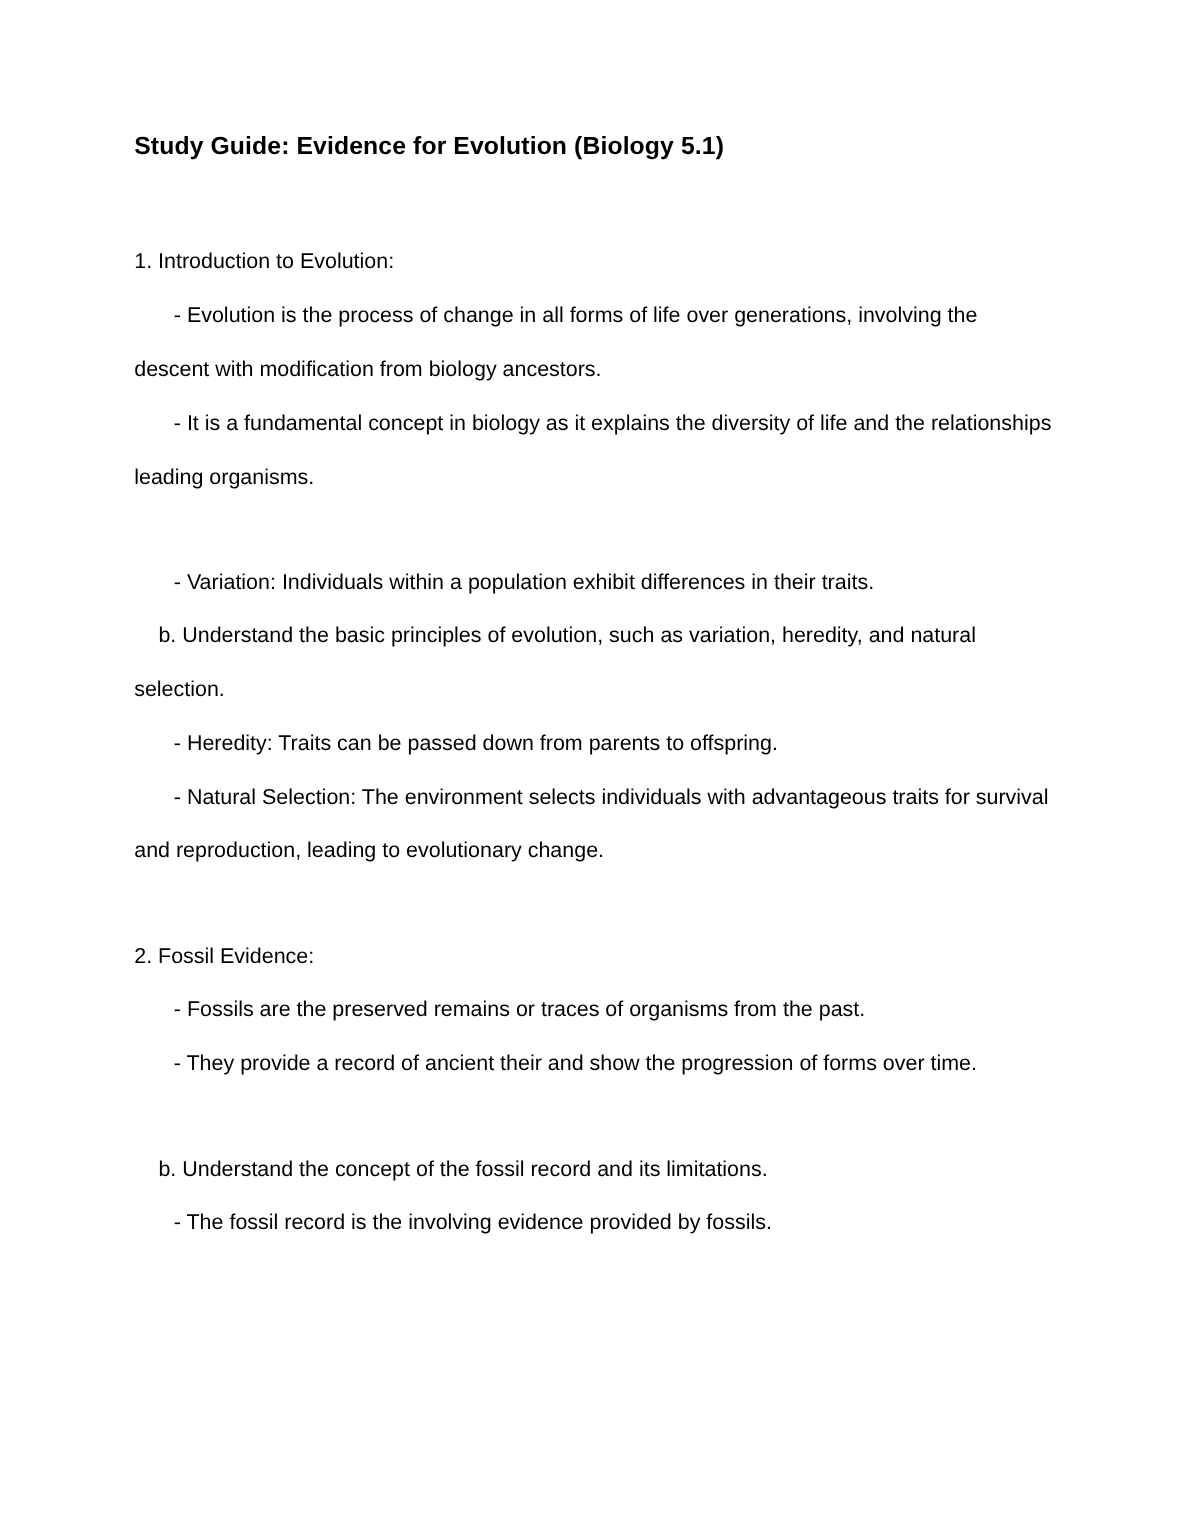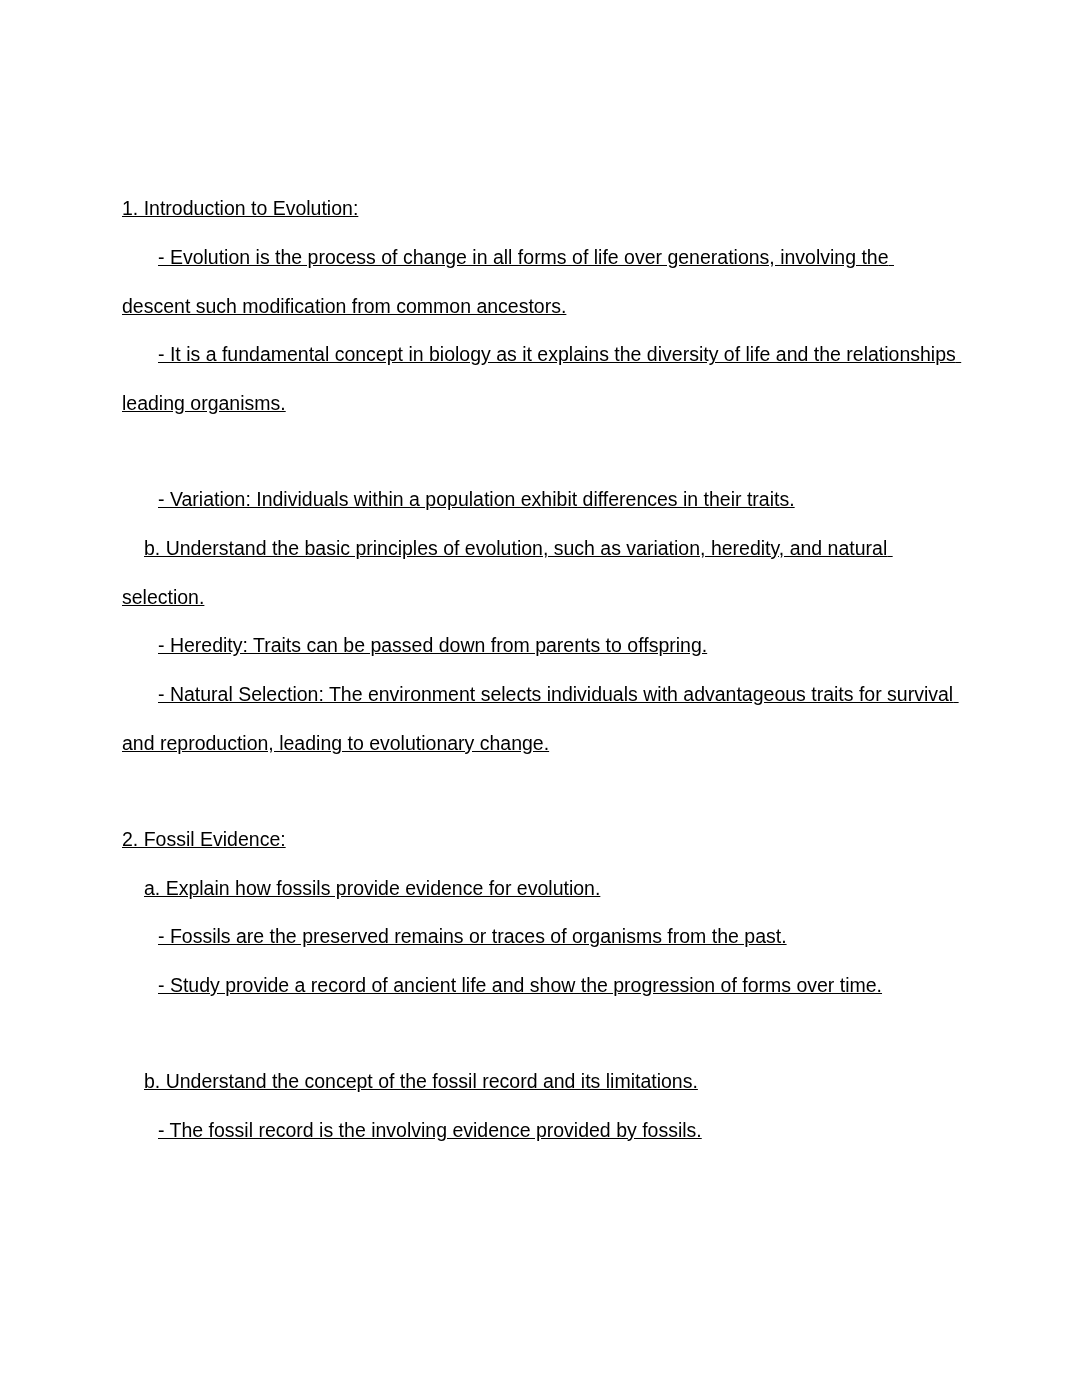--- a/index.html
+++ b/index.html
@@ -32,38 +32,38 @@
   .spacer-block { height: 47px; }
   .para {
     font-size: 19.5px;
     line-height: 48.8px;
     margin: 0;
     white-space: pre-wrap;
   }
   .lvl0 { text-indent: 0; }
   .lvl1 { text-indent: 22px; }
   .lvl2 { text-indent: 36px; }
-  .body-block { margin-top: 0; text-decoration: underline; }
+  .body-block { margin-top: 0; }
 </style>
 </head>
 <body>
 
 <div class="page">
+  <h1 class="doc-title">Study Guide: Evidence for Evolution (Biology 5.1)</h1>
   <div class="spacer-lg"></div>
   <div id="doc-body" class="body-block">
       <p class="para lvl0">1. Introduction to Evolution:</p>
-      <p class="para lvl2">- Evolution is the process of change in all forms of life over generations, involving the descent such modification from common ancestors.</p>
+      <p class="para lvl2">- Evolution is the process of change in all forms of life over generations, involving the descent with modification from biology ancestors.</p>
       <p class="para lvl2">- It is a fundamental concept in biology as it explains the diversity of life and the relationships leading organisms.</p>
       <div class="spacer-block"></div>
       <p class="para lvl2">- Variation: Individuals within a population exhibit differences in their traits.</p>
       <p class="para lvl1">b. Understand the basic principles of evolution, such as variation, heredity, and natural selection.</p>
       <p class="para lvl2">- Heredity: Traits can be passed down from parents to offspring.</p>
       <p class="para lvl2">- Natural Selection: The environment selects individuals with advantageous traits for survival and reproduction, leading to evolutionary change.</p>
       <div class="spacer-block"></div>
       <p class="para lvl0">2. Fossil Evidence:</p>
-      <p class="para lvl1">a. Explain how fossils provide evidence for evolution.</p>
       <p class="para lvl2">- Fossils are the preserved remains or traces of organisms from the past.</p>
-      <p class="para lvl2">- Study provide a record of ancient life and show the progression of forms over time.</p>
+      <p class="para lvl2">- They provide a record of ancient their and show the progression of forms over time.</p>
       <div class="spacer-block"></div>
       <p class="para lvl1">b. Understand the concept of the fossil record and its limitations.</p>
       <p class="para lvl2">- The fossil record is the involving evidence provided by fossils.</p>
     </div>
 </div>
 
 </body></html>

